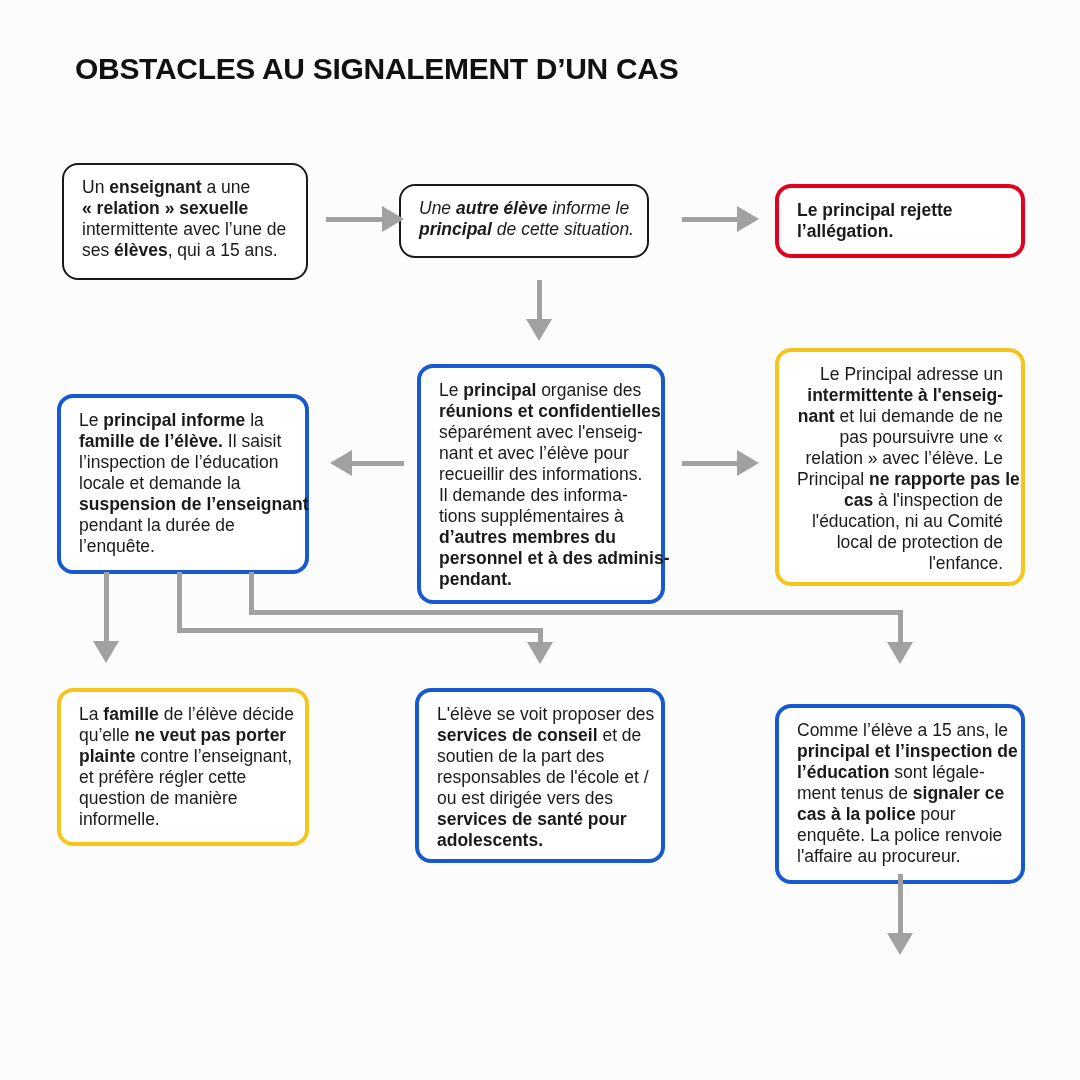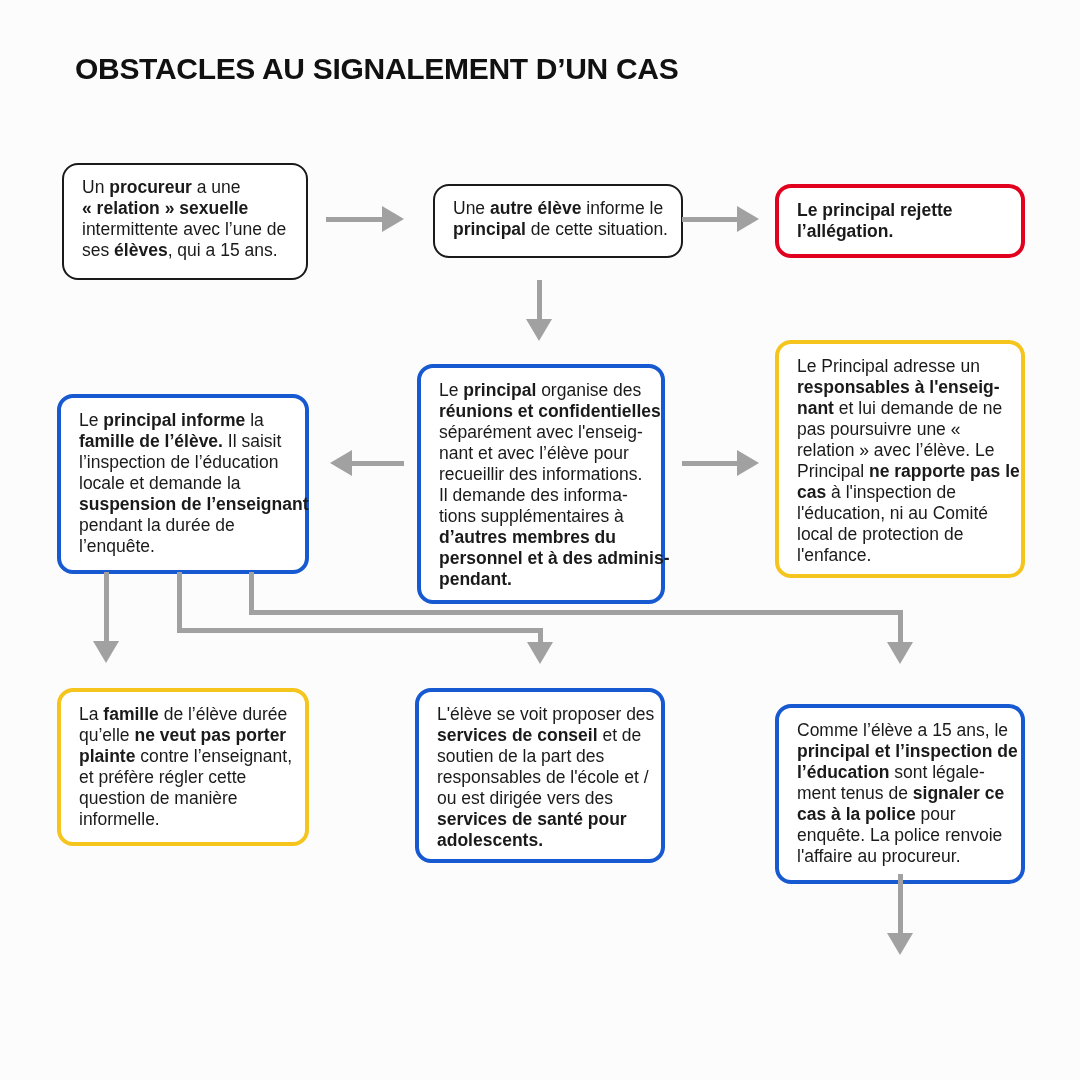--- a/index.html
+++ b/index.html
@@ -42,27 +42,27 @@
     border-top:22px solid var(--arrow);}
 </style>
 </head>
 <body>
 
 <div class="page">
 
   <div class="title">OBSTACLES AU SIGNALEMENT D’UN CAS</div>
 
   <div class="box b-black" style="left:62px;top:163px;width:246px;height:117px;">
-      <div class="line"><span>Un </span><b>procureur</b><span> a une</span></div>
+      <div class="line"><span>Un </span><b>enseignant</b><span> a une</span></div>
       <div class="line"><b>« relation » sexuelle</b></div>
       <div class="line"><span>intermittente avec l’une de</span></div>
       <div class="line"><span>ses </span><b>élèves</b><span>, qui a 15 ans.</span></div>
     </div>
 
-  <div class="box b-black" style="left:433px;top:184px;width:250px;height:74px;">
+  <div class="box b-black" style="left:399px;top:184px;width:250px;height:74px;font-style:italic;">
       <div class="line"><span>Une </span><b>autre élève</b><span> informe le</span></div>
       <div class="line"><b>principal</b><span> de cette situation.</span></div>
     </div>
 
   <div class="box b-blue" style="left:57px;top:378px;width:252px;height:180px;">
       <div class="line"><span>Le </span><b>principal informe</b><span> la</span></div>
       <div class="line"><b>famille de l’élève.</b><span> Il saisit</span></div>
       <div class="line"><span>l’inspection de l’éducation</span></div>
       <div class="line"><span>locale et demande la</span></div>
       <div class="line"><b>suspension de l’enseignant</b></div>
@@ -81,35 +81,35 @@
       <div class="line"><span>séparément avec l'enseig-</span></div>
       <div class="line"><span>nant et avec l’élève pour</span></div>
       <div class="line"><span>recueillir des informations.</span></div>
       <div class="line"><span>Il demande des informa-</span></div>
       <div class="line"><span>tions supplémentaires à</span></div>
       <div class="line"><b>d’autres membres du</b></div>
       <div class="line"><b>personnel et à des adminis-</b></div>
       <div class="line"><b>pendant.</b></div>
     </div>
 
-  <div class="box b-yellow" style="left:775px;top:340px;width:250px;height:238px;">
+  <div class="box b-yellow" style="left:775px;top:348px;width:250px;height:238px;text-align:right;">
       <div class="line"><span>Le Principal adresse un</span></div>
-      <div class="line"><b>responsables à l'enseig-</b></div>
+      <div class="line"><b>intermittente à l'enseig-</b></div>
       <div class="line"><b>nant</b><span> et lui demande de ne</span></div>
       <div class="line"><span>pas poursuivre une «</span></div>
       <div class="line"><span>relation » avec l’élève. Le</span></div>
       <div class="line"><span>Principal </span><b>ne rapporte pas le</b></div>
       <div class="line"><b>cas</b><span> à l'inspection de</span></div>
       <div class="line"><span>l'éducation, ni au Comité</span></div>
       <div class="line"><span>local de protection de</span></div>
       <div class="line"><span>l'enfance.</span></div>
     </div>
 
   <div class="box b-yellow" style="left:57px;top:688px;width:252px;height:158px;">
-      <div class="line"><span>La </span><b>famille</b><span> de l’élève durée</span></div>
+      <div class="line"><span>La </span><b>famille</b><span> de l’élève décide</span></div>
       <div class="line"><span>qu’elle </span><b>ne veut pas porter</b></div>
       <div class="line"><b>plainte</b><span> contre l’enseignant,</span></div>
       <div class="line"><span>et préfère régler cette</span></div>
       <div class="line"><span>question de manière</span></div>
       <div class="line"><span>informelle.</span></div>
     </div>
 
   <div class="box b-blue" style="left:415px;top:672px;width:250px;height:175px;">
       <div class="line"><span>L'élève se voit proposer des</span></div>
       <div class="line"><b>services de conseil</b><span> et de</span></div>

